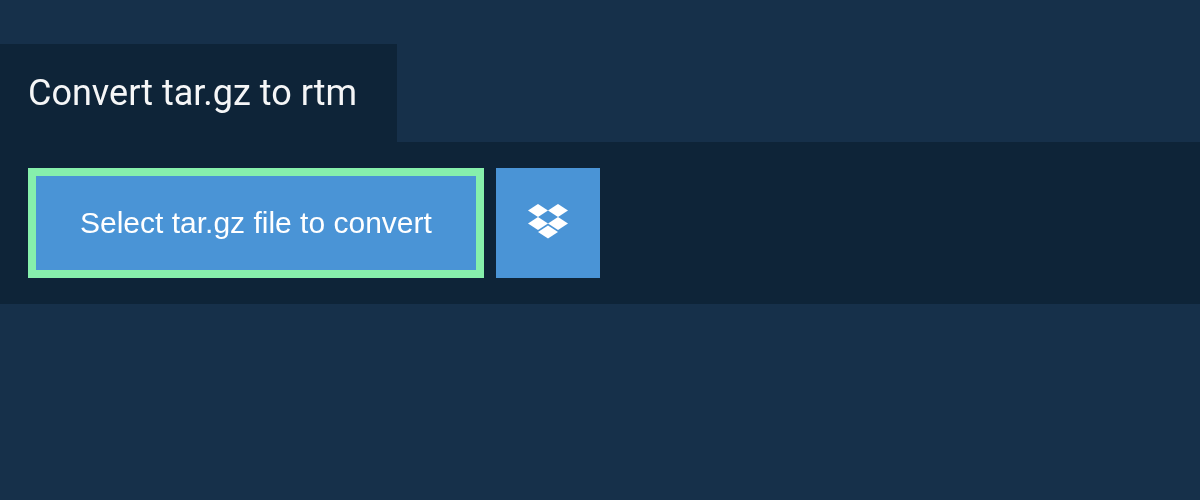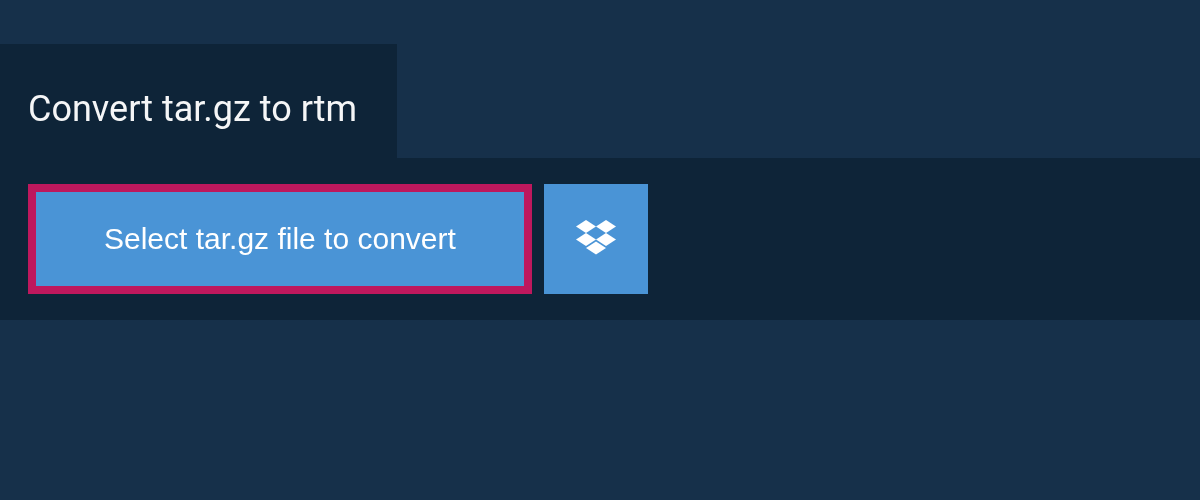--- a/index.html
+++ b/index.html
@@ -18,40 +18,39 @@
       background-color: #0e2438;
       display: inline-block;
       padding: 28px 40px 28px 28px;
       margin-top: 44px;
       margin-left: 0;
     }
     .header-title {
       color: #f5f6f7;
       font-size: 36px;
       font-weight: 400;
-      margin-top: 16px;
     }
     .panel {
       background-color: #0e2438;
       padding: 26px 28px;
       margin-top: 0;
       width: 100%;
     }
     .button-row {
       display: flex;
       gap: 12px;
       align-items: stretch;
     }
     .select-button {
       background-color: #4a94d6;
-      border: 8px solid #be185d;
+      border: 8px solid #86efac;
       color: #ffffff;
       font-size: 30px;
       font-weight: 400;
-      padding: 30px 68px;
+      padding: 30px 44px;
       cursor: pointer;
       text-align: center;
       display: flex;
       align-items: flex-start;
       justify-content: center;
     }
     .dropbox-button {
       background-color: #4a94d6;
       border: none;
       width: 104px;

